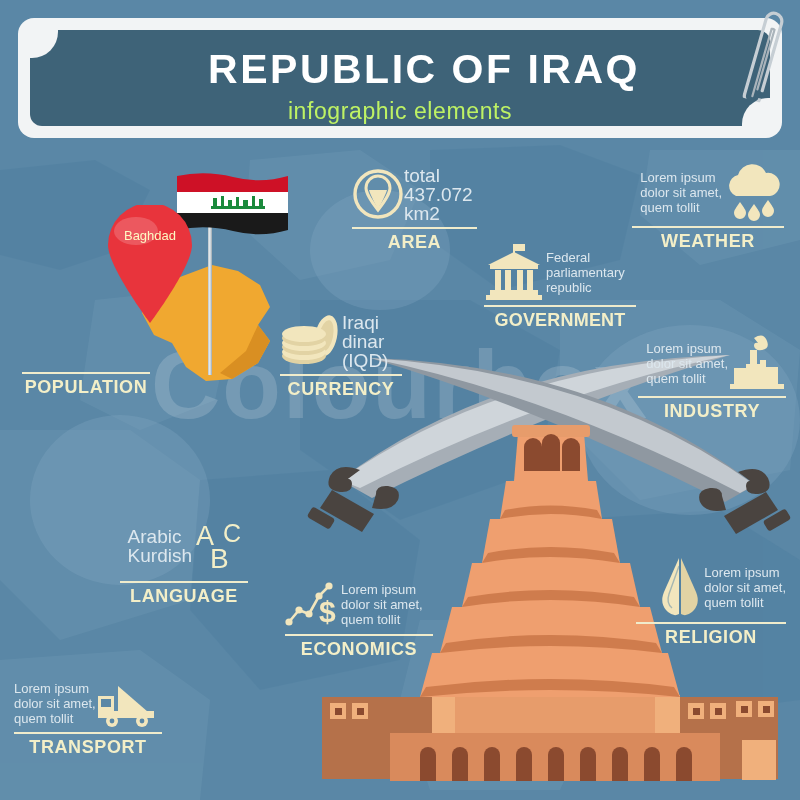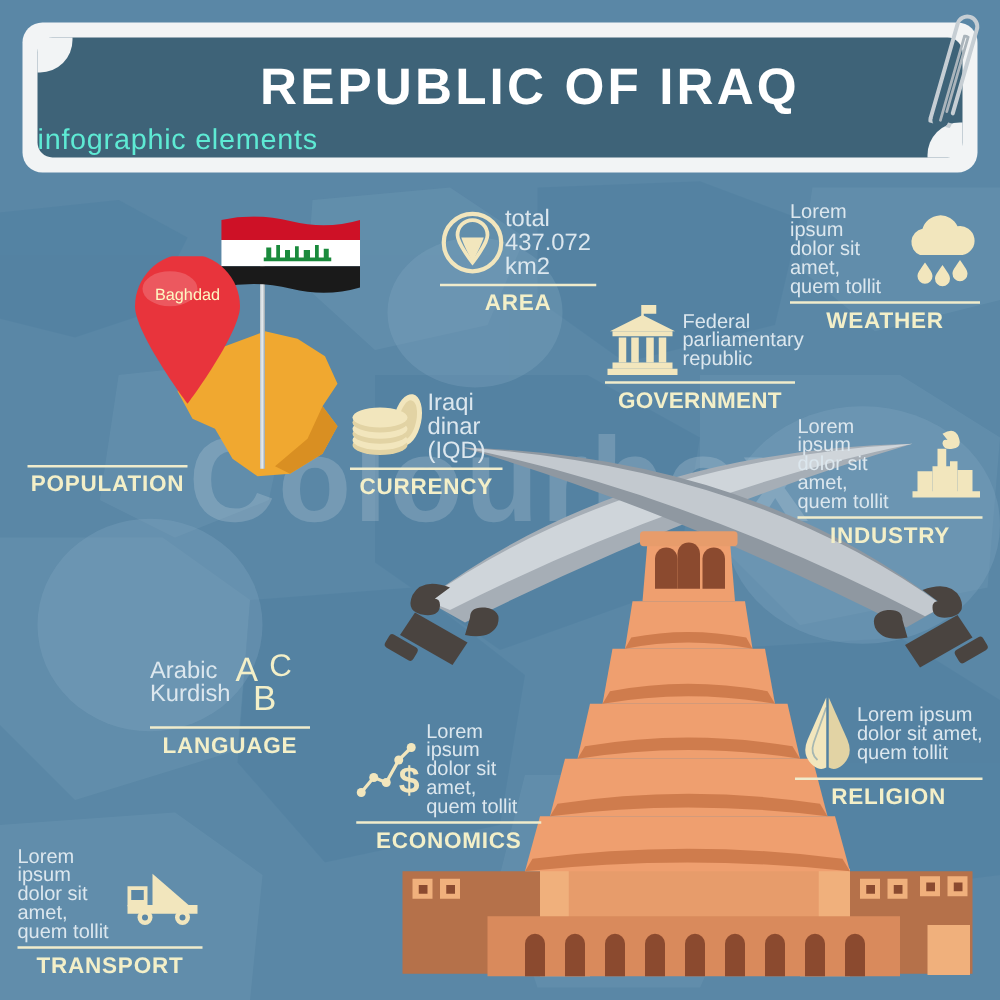--- a/index.html
+++ b/index.html
@@ -13,31 +13,31 @@
   #banner{position:absolute;left:18px;top:18px;width:764px;height:120px;
           background:#f2f4f5;border-radius:16px;}
   #banner-inner{position:absolute;left:12px;top:12px;right:12px;bottom:12px;
           background:#3e6378;border-radius:12px;}
   #banner-inner:before{content:"";position:absolute;left:0;top:0;width:28px;height:28px;
           background:#f2f4f5;border-bottom-right-radius:26px;}
   #banner-inner:after{content:"";position:absolute;right:0;bottom:0;width:28px;height:28px;
           background:#f2f4f5;border-top-left-radius:26px;}
   #title{position:absolute;left:0;right:0;top:16px;text-align:center;
          color:#ffffff;font-size:41px;font-weight:bold;letter-spacing:2.5px;margin-left:48px;}
-  #subtitle{position:absolute;left:0;right:0;top:68px;text-align:left;
-         color:#5eead4;font-size:23px;letter-spacing:.6px;}
+  #subtitle{position:absolute;left:0;right:0;top:68px;text-align:center;
+         color:#bef264;font-size:23px;letter-spacing:.6px;}
 
   
   #clip{position:absolute;left:745px;top:2px;width:40px;height:100px;
         transform:rotate(16deg);}
 
   
   .stat{position:absolute;}
   .stat .row{display:flex;align-items:center;}
-  .stat .txt{color:#dce7ee;font-size:16px;line-height:15px;white-space:pre-line;}
+  .stat .txt{color:#dce7ee;font-size:13px;line-height:15px;white-space:pre-line;}
   .stat .big{color:#dce7ee;font-size:19px;line-height:19px;white-space:pre-line;}
   .stat .rule{height:2px;background:#f0eccc;margin-top:4px;}
   .stat .lab{color:#f3efc8;font-size:18px;font-weight:bold;letter-spacing:.6px;
              text-align:center;margin-top:3px;}
   .stat .lab.wide{letter-spacing:.2px;}
   .ico{flex:0 0 auto;}
 
   
   #flagwrap{position:absolute;left:175px;top:170px;}
   #pole{position:absolute;left:208px;top:175px;width:4px;height:200px;
@@ -316,21 +316,21 @@
     <div class="rule"></div>
     <div class="lab">INDUSTRY</div>
   </div>
 
   <div class="stat" style="left:22px;top:368px;width:128px;">
     <div class="rule"></div>
     <div class="lab">POPULATION</div>
   </div>
 
   <div class="stat" style="left:120px;top:525px;width:128px;">
-    <div class="row" style="align-items:flex-start;">
+    <div class="row" style="align-items:flex-start;justify-content:flex-end;">
       <div class="big" style="padding-top:2px;">Arabic
 Kurdish</div>
       <div style="position:relative;width:56px;height:52px;">
         <span style="position:absolute;left:4px;top:-4px;color:#f3efc8;font-size:27px;">A</span>
         <span style="position:absolute;left:31px;top:-6px;color:#f3efc8;font-size:25px;">C</span>
         <span style="position:absolute;left:18px;top:18px;color:#f3efc8;font-size:28px;">B</span>
       </div>
     </div>
     <div class="rule"></div>
     <div class="lab">LANGUAGE</div>

